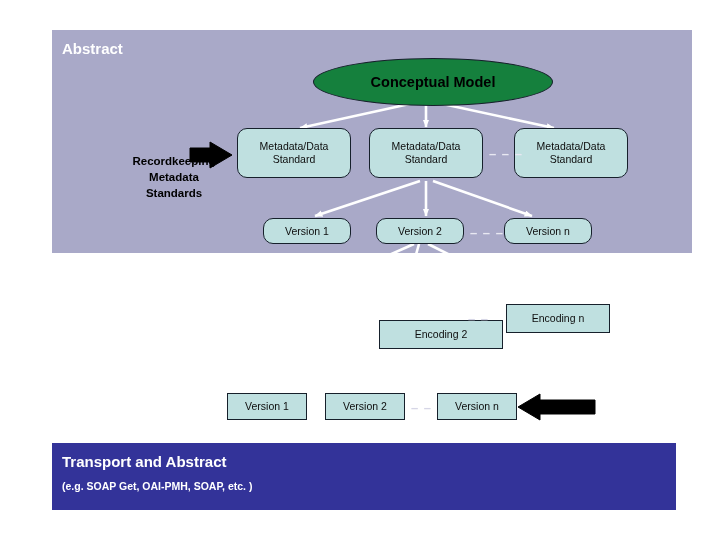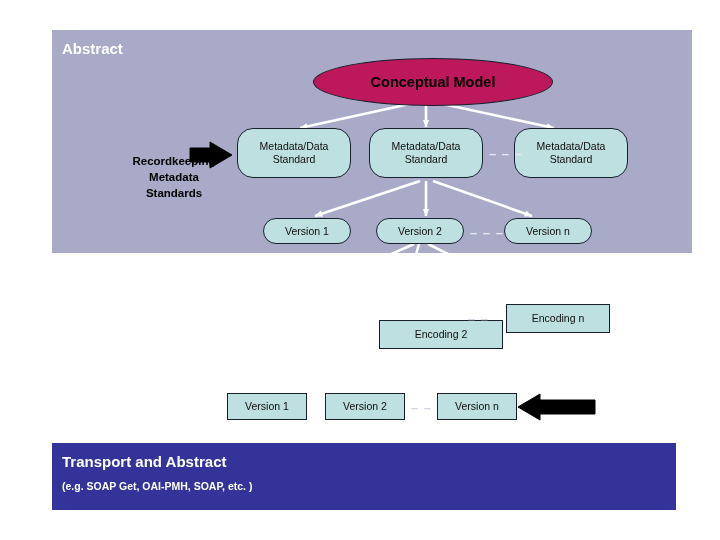--- a/index.html
+++ b/index.html
@@ -96,26 +96,26 @@
     color: #0d0d0d;
     font-size: 10.5px;
     line-height: 13px;
     text-align: center;
     display: flex;
     align-items: center;
     justify-content: center;
     box-sizing: border-box;
     white-space: pre-line;
   }
-  .node.rounded { border-radius: 16px; }
+  .node.rounded { border-radius: 10px; }
   .node.sharp   { border-width: 1.5px; }
 
   .ellipse {
     position: absolute;
-    background: #be185d;
+    background: #15803d;
     border: 1px solid #16202b;
     border-radius: 50%;
     display: flex;
     align-items: center;
     justify-content: center;
     color: #000000;
     font-weight: bold;
     font-size: 14.5px;
   }
 

